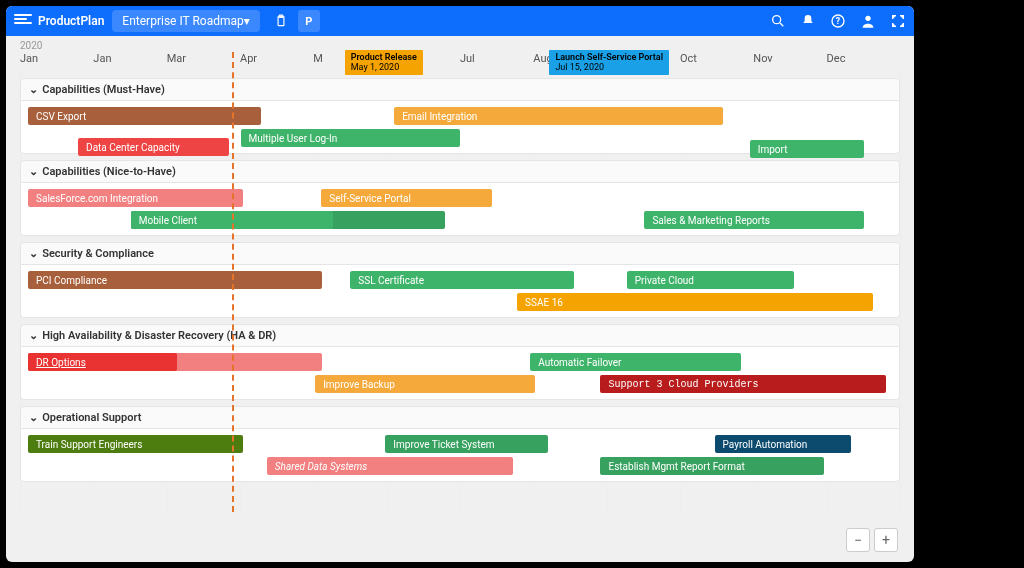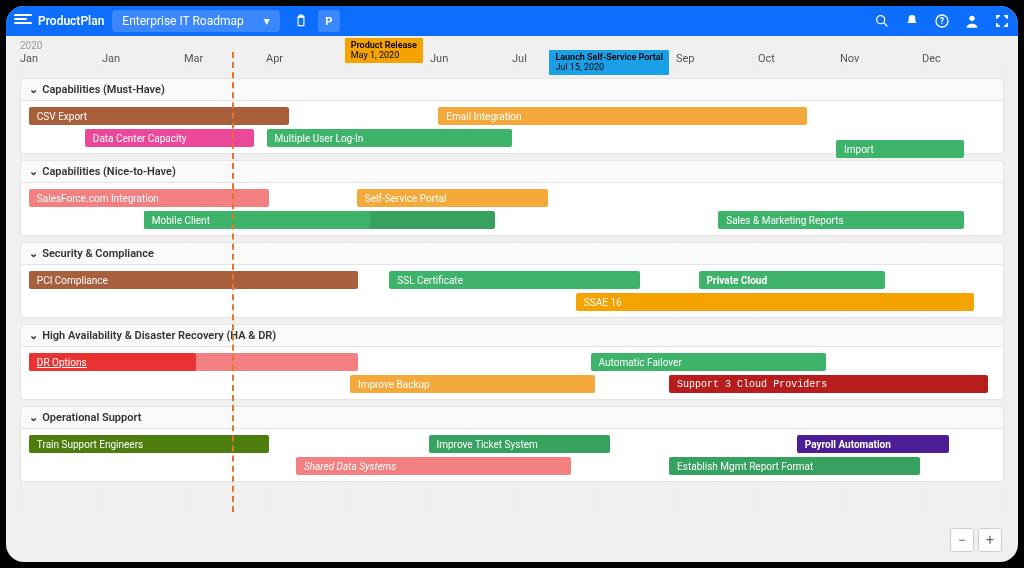--- a/index.html
+++ b/index.html
@@ -1,23 +1,23 @@
 <!DOCTYPE html>
 <html><head>
 <meta charset="utf-8">
 <style>
 *{box-sizing:border-box;margin:0;padding:0;font-family:-apple-system,BlinkMacSystemFont,"Segoe UI",Roboto,sans-serif}
 body{background:#000;width:1024px;height:568px;overflow:hidden}
-.app{background:#f0f0f0;width:1012px;height:556px;margin:6px;border-radius:18px;overflow:hidden;position:relative}
+.app{background:#f0f0f0;width:908px;height:556px;margin:6px;border-radius:6px;overflow:hidden;position:relative}
 .topbar{background:#0d6efd;height:30px;display:flex;align-items:center;padding:0 8px;color:#fff;font-size:12px}
 .brand{display:flex;align-items:center;gap:6px;font-weight:600}
 .brand-icon{width:18px;height:14px;display:flex;flex-direction:column;gap:2px}
 .brand-icon span{height:2px;background:#fff;border-radius:1px}
 .brand-icon span:nth-child(2){width:70%}
-.roadmap-select{background:#3b87fd;border-radius:4px;padding:4px 10px;margin-left:8px;display:flex;align-items:center;gap:20px;cursor:pointer}
+.roadmap-select{background:#3b87fd;border-radius:4px;padding:4px 10px;margin-left:8px;display:flex;align-items:center;gap:0;cursor:pointer}
 .tb-icons{display:flex;gap:6px;margin-left:10px}
 .tb-icon{width:22px;height:22px;display:flex;align-items:center;justify-content:center;border-radius:3px;cursor:pointer}
 .tb-icon.box{background:#3b87fd}
 .spacer{flex:1}
 .right-icons{display:flex;gap:14px;align-items:center}
 .ri{width:16px;height:16px;cursor:pointer;fill:#fff}
 .timeline{position:relative;height:526px;overflow:hidden}
 .year{position:absolute;top:4px;left:14px;font-size:10px;color:#999}
 .months{position:absolute;top:16px;left:14px;right:14px;height:14px;display:flex;font-size:11px;color:#555}
 .months div{flex:1}
@@ -112,41 +112,41 @@
         <div class="gl" style="left: 50%;"></div>
         <div class="gl" style="left: 58.3333%;"></div>
         <div class="gl" style="left: 66.6667%;"></div>
         <div class="gl" style="left: 75%;"></div>
         <div class="gl" style="left: 83.3333%;"></div>
         <div class="gl" style="left: 91.6667%;"></div>
         <div class="gl" style="left: 100%;"></div>
       </div>
     <div class="today" id="today" style="left: 225.56px;"></div>
     <div id="markers">
-        <div class="marker" style="--c: #f5a300; left: 338.72px; top: 2px;">
+        <div class="marker" style="--c: #f5a300; left: 338.72px; top: 14px;">
           <div class="mt">Product Release</div>
           <div>May 1, 2020</div>
         </div>
         <div class="marker" style="--c: #1aa0e6; left: 543.392px; top: 14px;">
           <div class="mt">Launch Self-Service Portal</div>
           <div>Jul 15, 2020</div>
         </div>
       </div>
     <div class="lanes" id="lanes">
         <div class="section-head">
           <span class="chev">⌄</span>
           <span>Capabilities (Must-Have)</span>
         </div>
         <div class="section-body">
           <div class="row">
             <div class="bar" style="left: 0.8%; width: 26.5%; background: rgb(167, 96, 59);">CSV Export</div>
             <div class="bar" style="left: 42.5%; width: 37.5%; background: rgb(245, 169, 58);">Email Integration</div>
           </div>
           <div class="row">
-            <div class="bar" style="left: 6.5%; width: 17.2%; background: #ec4899;">Data Center Capacity</div>
+            <div class="bar" style="left: 6.5%; width: 17.2%; background: #ef4444; margin-top: 9px;">Data Center Capacity</div>
             <div class="bar" style="left: 25%; width: 25%; background: rgb(62, 179, 106);">Multiple User Log-In</div>
             <div class="bar" style="left: 83%; width: 13%; background: rgb(62, 179, 106); margin-top: 11px;">Import</div>
           </div>
         </div>
         <div class="section-head">
           <span class="chev">⌄</span>
           <span>Capabilities (Nice-to-Have)</span>
         </div>
         <div class="section-body">
           <div class="row">
@@ -160,21 +160,21 @@
           </div>
         </div>
         <div class="section-head">
           <span class="chev">⌄</span>
           <span>Security &amp; Compliance</span>
         </div>
         <div class="section-body">
           <div class="row">
             <div class="bar" style="left: 0.8%; width: 33.5%; background: rgb(167, 96, 59);">PCI Compliance</div>
             <div class="bar" style="left: 37.5%; width: 25.5%; background: rgb(62, 179, 106);">SSL Certificate</div>
-            <div class="bar" style="left: 69%; width: 19%; background: rgb(62, 179, 106); font-weight: bold;">Private Cloud</div>
+            <div class="bar" style="left: 69%; width: 19%; background: rgb(62, 179, 106);">Private Cloud</div>
           </div>
           <div class="row">
             <div class="bar" style="left: 56.5%; width: 40.5%; background: rgb(245, 163, 0);">SSAE 16</div>
           </div>
         </div>
         <div class="section-head">
           <span class="chev">⌄</span>
           <span>High Availability &amp; Disaster Recovery (HA &amp; DR)</span>
         </div>
         <div class="section-body">
@@ -189,21 +189,21 @@
           </div>
         </div>
         <div class="section-head">
           <span class="chev">⌄</span>
           <span>Operational Support</span>
         </div>
         <div class="section-body">
           <div class="row">
             <div class="bar" style="left: 0.8%; width: 24.5%; background: #4d7c0f;">Train Support Engineers</div>
             <div class="bar" style="left: 41.5%; width: 18.5%; background: rgb(55, 161, 95);">Improve Ticket System</div>
-            <div class="bar" style="left: 79%; width: 15.5%; background: #4c1d95; font-weight: bold;">Payroll Automation</div>
+            <div class="bar" style="left: 79%; width: 15.5%; background: #0c4a6e;">Payroll Automation</div>
           </div>
           <div class="row">
             <div class="bar" style="left: 28%; width: 28%; background: rgb(242, 128, 128); font-style: italic;">Shared Data Systems</div>
             <div class="bar" style="left: 66%; width: 25.5%; background: rgb(55, 161, 95);">Establish Mgmt Report Format</div>
           </div>
         </div>
       </div>
     <div class="zoom">
       <button>−</button>
       <button>+</button>

